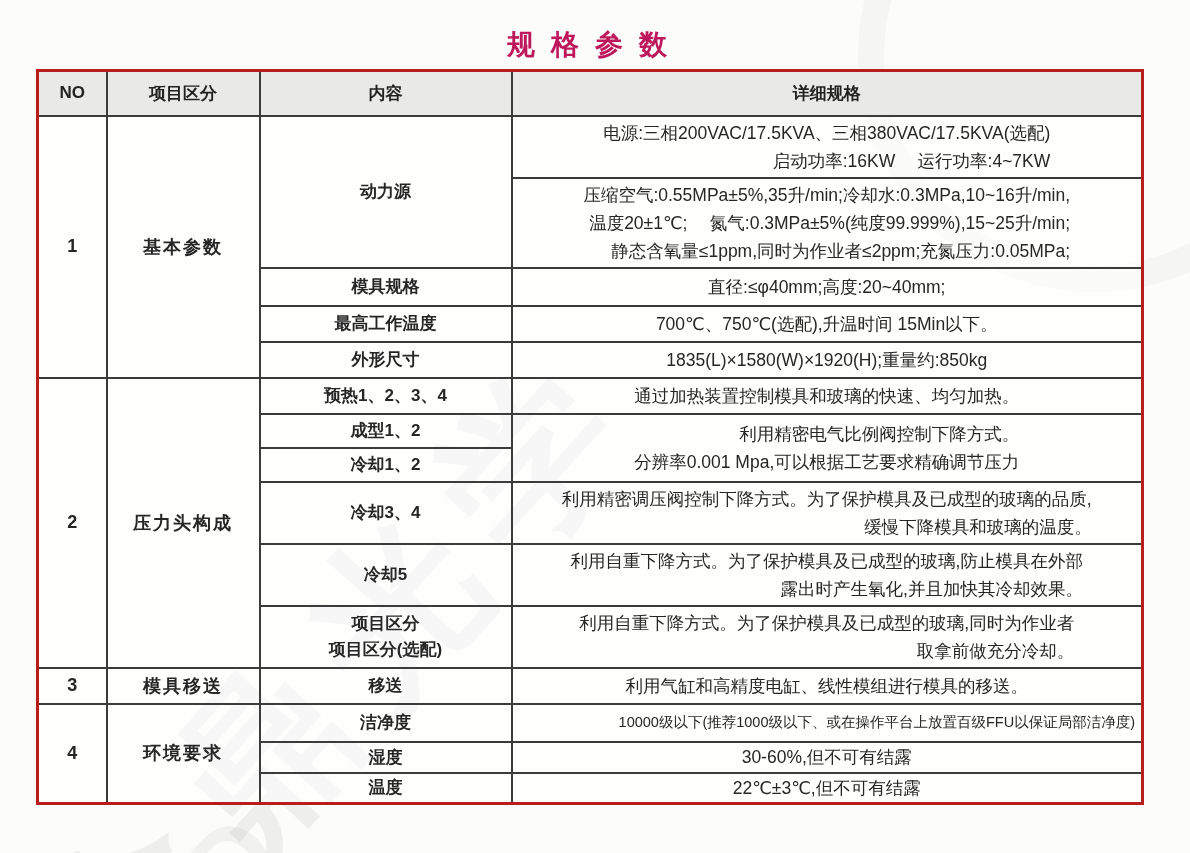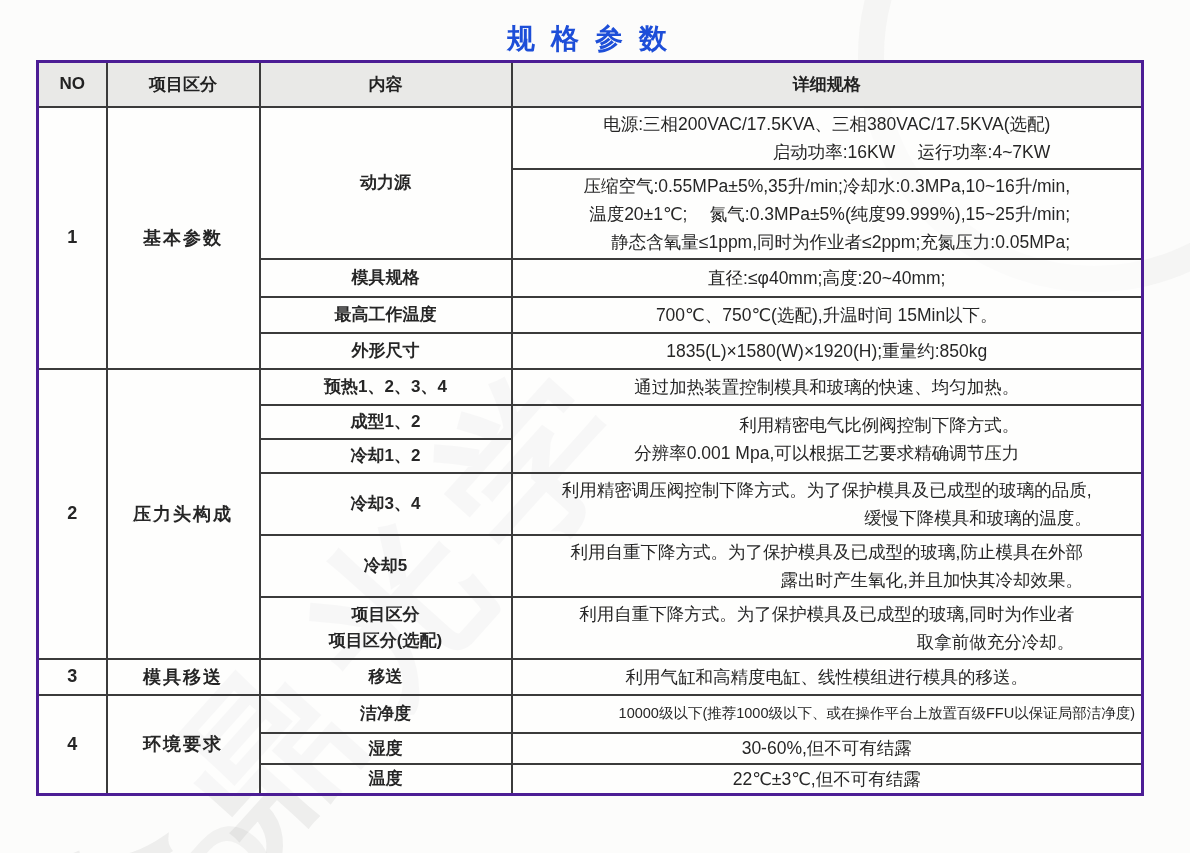--- a/index.html
+++ b/index.html
@@ -3,23 +3,23 @@
 <meta charset="utf-8">
 <style>
   html,body{margin:0;padding:0;}
   body{
     width:1190px;height:853px;position:relative;overflow:hidden;
     background:#fcfcfb;
     font-family:"Liberation Sans","DejaVu Sans",sans-serif;
     color:#262626;
   }
   .page-title{
-    position:absolute;top:20px;left:0;width:1190px;
+    position:absolute;top:26px;left:0;width:1190px;
     text-align:center;font-size:28px;font-weight:bold;
-    letter-spacing:16px;color:#1d4ed8;
+    letter-spacing:16px;color:#be185d;
   }
   
   .wm{
     position:absolute;font-weight:bold;pointer-events:none;
     color:rgba(150,150,150,0.13);white-space:nowrap;z-index:0;
   }
   .wm1{font-size:170px;left:-60px;top:560px;transform:rotate(-48deg);letter-spacing:30px;}
   .wm2{font-size:150px;left:830px;top:880px;transform:rotate(-48deg);letter-spacing:24px;color:rgba(150,150,150,0.11);}
   .wm3{font-size:110px;left:40px;top:860px;transform:rotate(-48deg);letter-spacing:16px;color:rgba(150,150,150,0.10);}
   .swirl{
@@ -30,21 +30,21 @@
   table.spec{
     position:absolute;left:36px;top:60px;width:1105px;z-index:1;
     border-collapse:collapse;table-layout:fixed;
     background:rgba(255,255,255,0.55);
   }
   table.spec td,table.spec th{
     border:2px solid #3b3b3b;
     vertical-align:middle;text-align:center;
     padding:2px 6px;overflow:hidden;
   }
-  table.spec{border:3px solid #4c1d95;}
+  table.spec{border:3px solid #b91c1c;margin-top:9px;}
   th{background:#e9e9e7;font-size:17px;font-weight:600;color:#222;}
   .h45{height:45px}.h60{height:56px}.h90{height:86px}.h42{height:38px}
   .h40{height:36px}.h38{height:34px}.h62{height:58px}.h64{height:60px}.h44{height:31px}
   .no-cell{font-size:18px;font-weight:600;}
   .cat-cell{font-size:18px;font-weight:600;letter-spacing:2px;}
   .content-cell{font-size:17px;font-weight:600;}
   .content-cell .line{line-height:26px;}
   .detail-cell{font-size:17.5px;font-weight:500;}
   .detail-cell.small{font-size:14.5px;text-align:right;}
   

